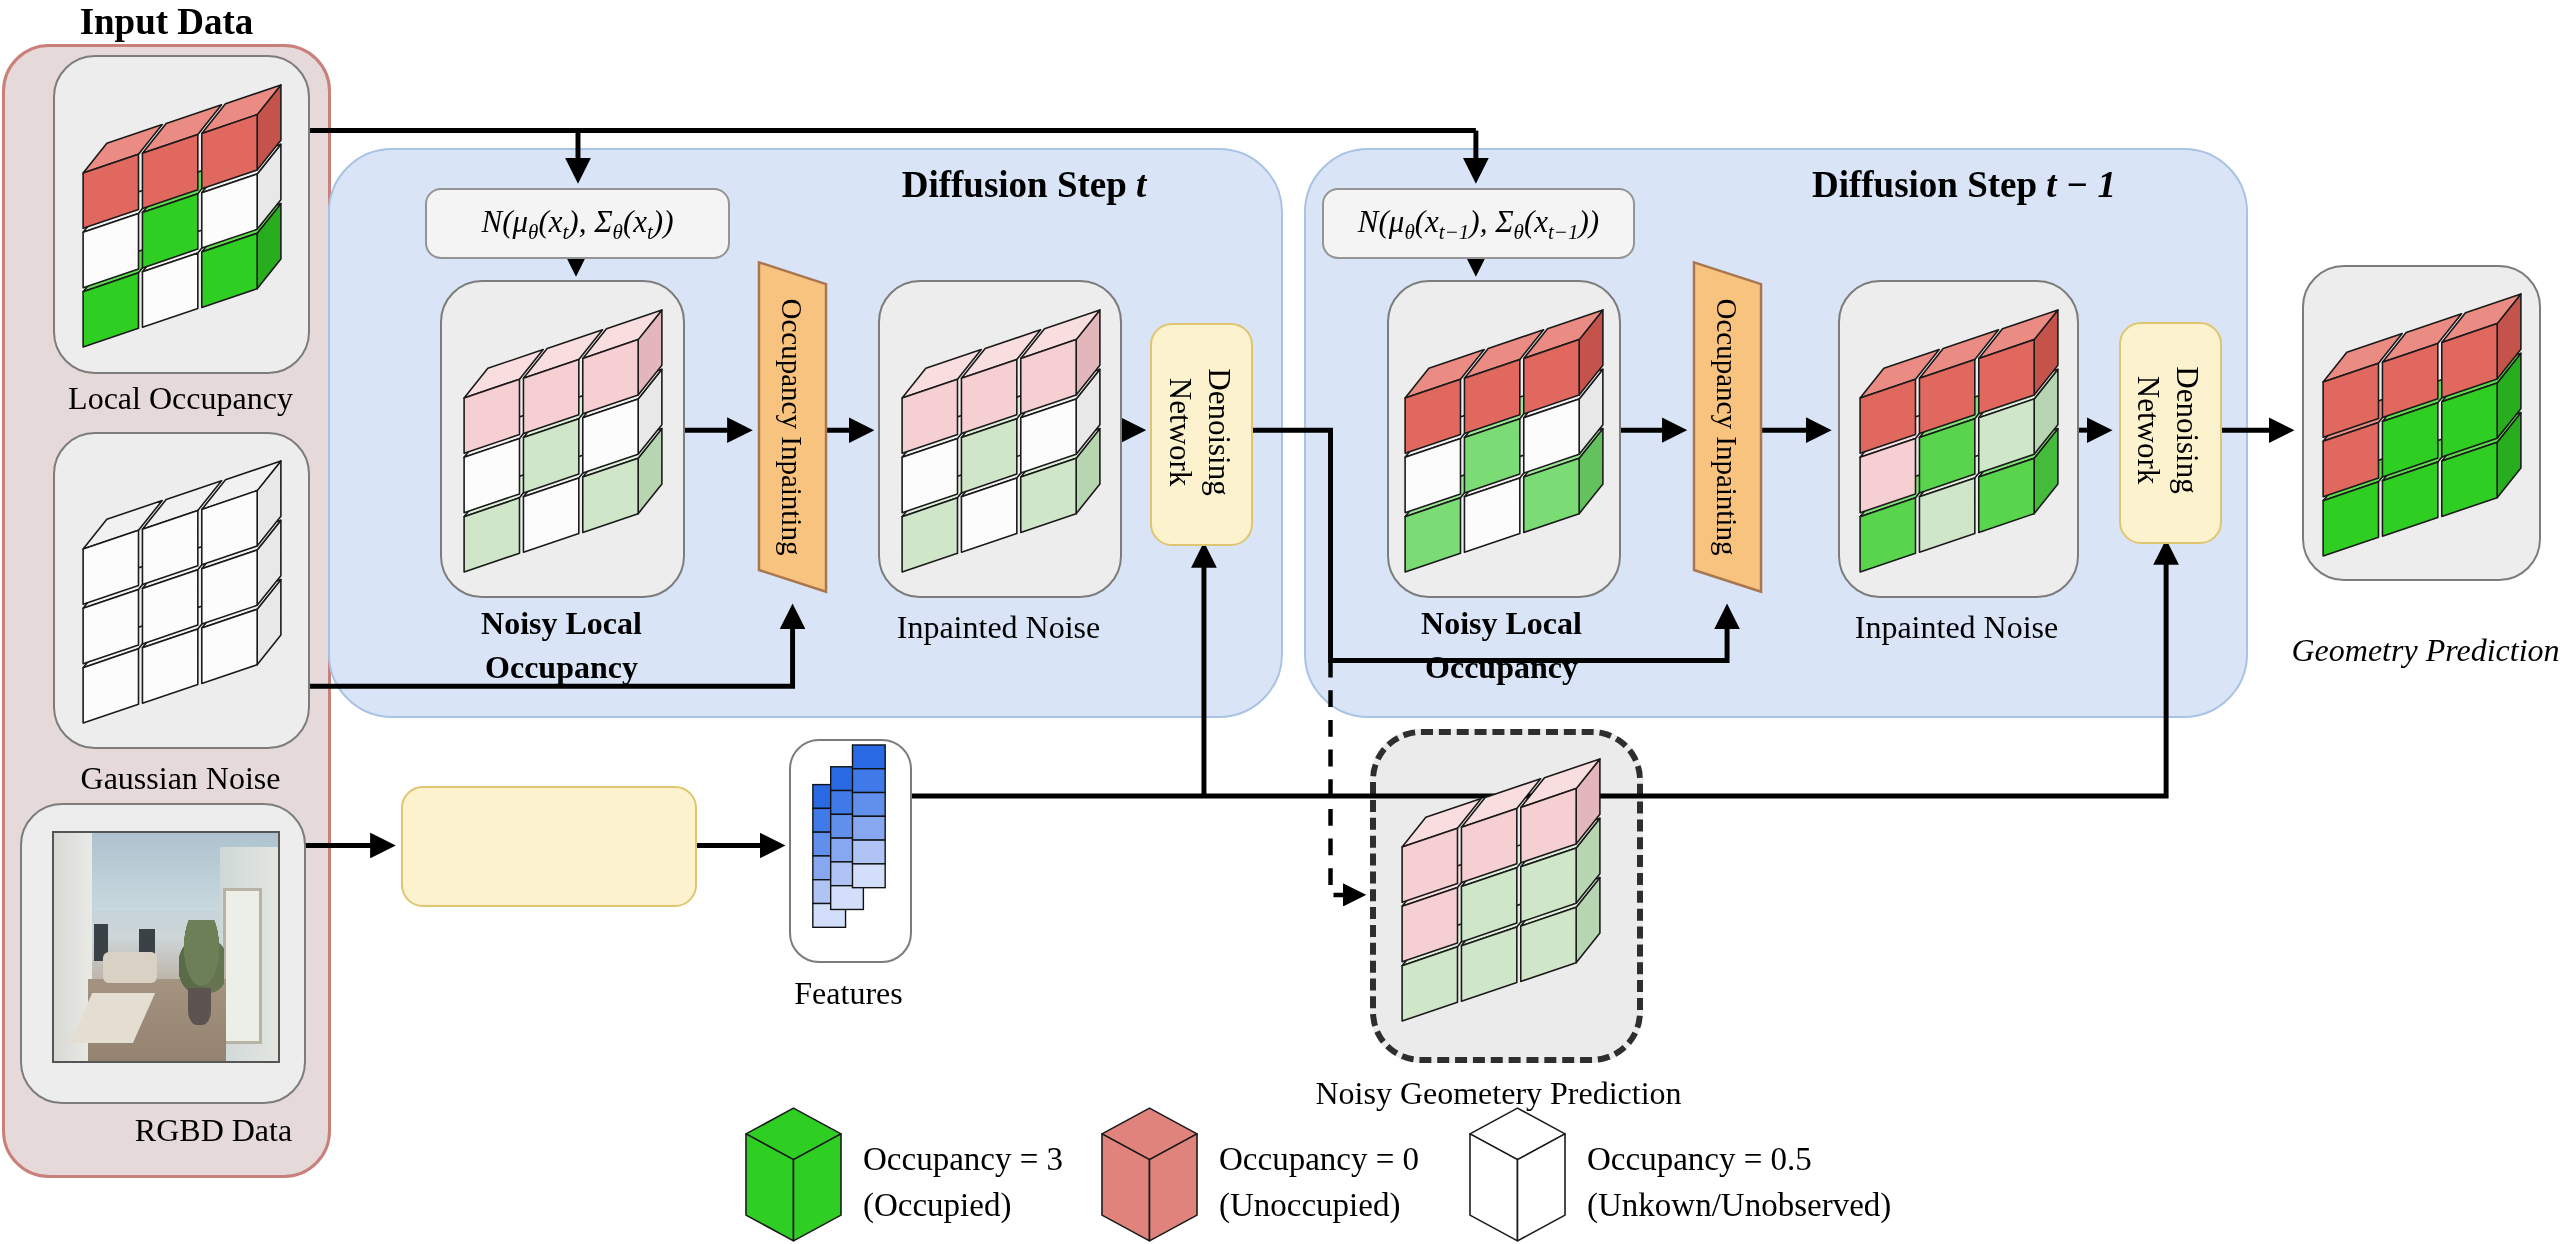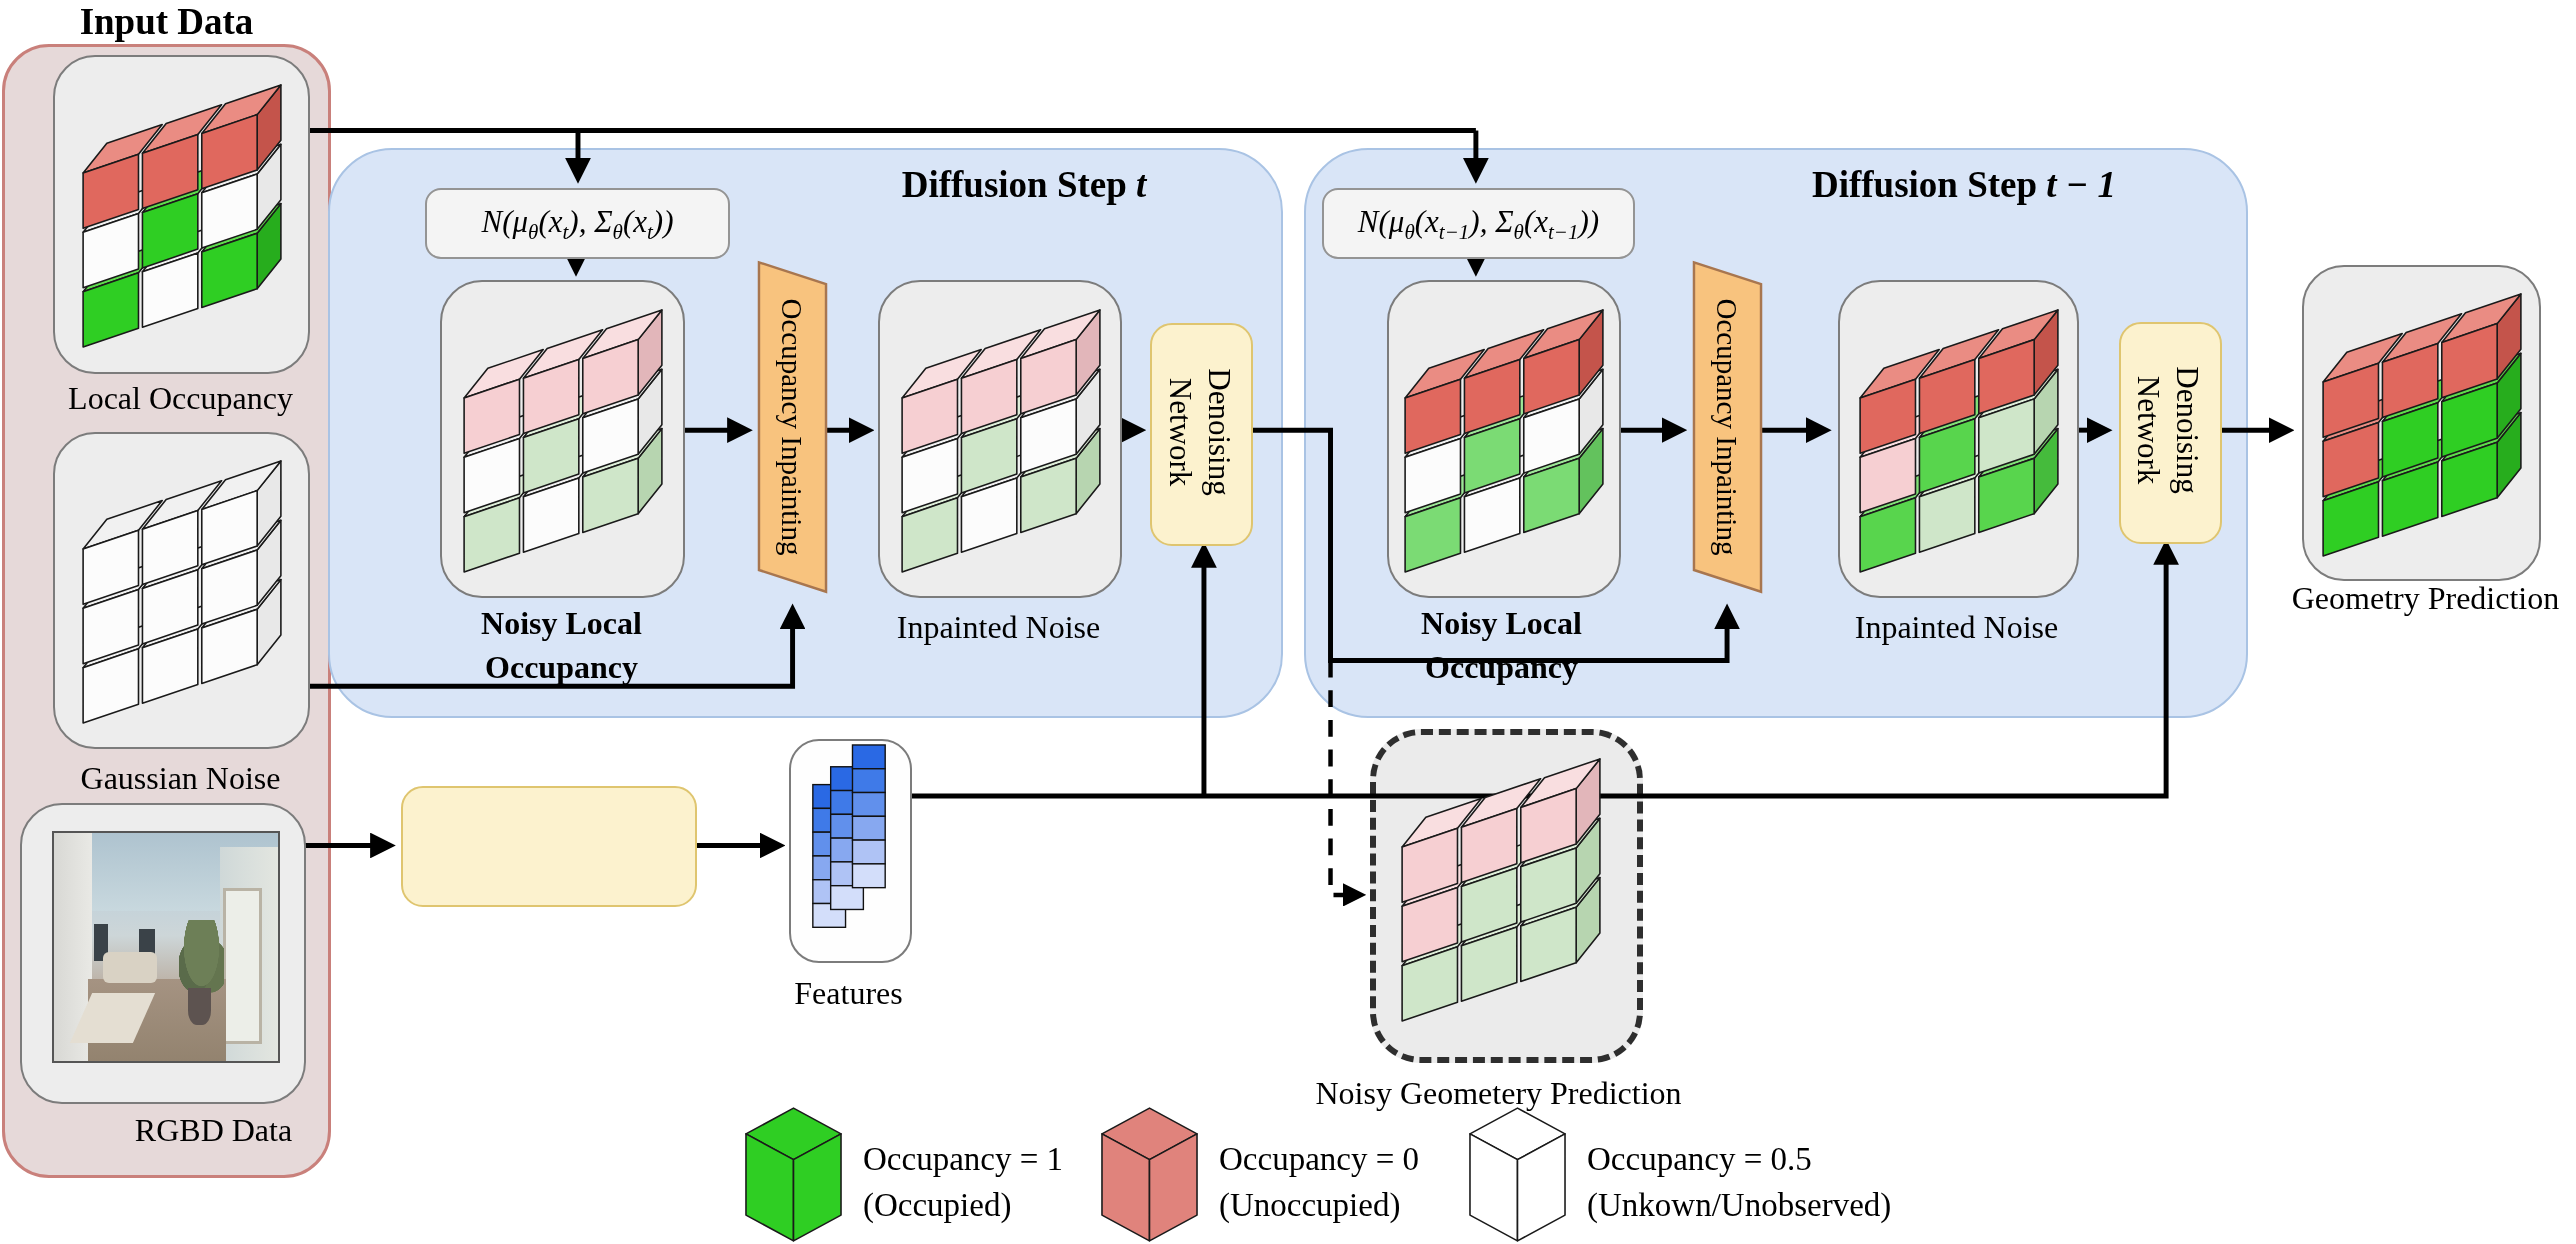--- a/index.html
+++ b/index.html
@@ -321,21 +321,21 @@
         <polygon points="122,169 178,150 178,94 122,113" fill="#2FCE23" stroke="#1a1a1a" stroke-width="1.6" stroke-linejoin="round"></polygon>
         <polygon points="2,93 58,74 82,44 26,63" fill="#EA8C83" stroke="#1a1a1a" stroke-width="1.6" stroke-linejoin="round"></polygon>
         <polygon points="2,149 58,130 58,74 2,93" fill="#E0685E" stroke="#1a1a1a" stroke-width="1.6" stroke-linejoin="round"></polygon>
         <polygon points="62,73 118,54 142,24 86,43" fill="#EA8C83" stroke="#1a1a1a" stroke-width="1.6" stroke-linejoin="round"></polygon>
         <polygon points="62,129 118,110 118,54 62,73" fill="#E0685E" stroke="#1a1a1a" stroke-width="1.6" stroke-linejoin="round"></polygon>
         <polygon points="178,90 202,60 202,4 178,34" fill="#C4544B" stroke="#1a1a1a" stroke-width="1.6" stroke-linejoin="round"></polygon>
         <polygon points="122,53 178,34 202,4 146,23" fill="#EA8C83" stroke="#1a1a1a" stroke-width="1.6" stroke-linejoin="round"></polygon>
         <polygon points="122,109 178,90 178,34 122,53" fill="#E0685E" stroke="#1a1a1a" stroke-width="1.6" stroke-linejoin="round"></polygon>
       </svg>
   </div>
-  <div class="abs z10 lbl" style="left:2277px;top:578px;width:297px;">Geometry Prediction</div>
+  <div class="abs z10 lbl" style="left:2277px;top:630px;width:297px;font-style:italic;">Geometry Prediction</div>
 
   <div class="abs z10 yellowbox" style="left:401px;top:786px;width:292px;height:117px;">
     <div class="abs lbl2" style="left:0;top:11px;width:100%;">
     </div>
   </div>
   <div class="abs z10 whitebox" style="left:789px;top:739px;width:119px;height:220px;">
     <svg class="abs" style="left:0;top:0;" width="119" height="220" viewBox="0 0 120 222">
         <rect x="22" y="44" width="33" height="24" fill="#2A69E4" stroke="#111" stroke-width="1.4"></rect>
         <rect x="22" y="68" width="33" height="24" fill="#3F7AE8" stroke="#111" stroke-width="1.4"></rect>
         <rect x="22" y="92" width="33" height="24" fill="#6190EC" stroke="#111" stroke-width="1.4"></rect>
@@ -383,21 +383,21 @@
     </svg>
   <div class="abs z10 lbl" style="left:1251px;top:1073px;width:495px;">Noisy Geometery Prediction</div>
 
   <div class="abs z10">
     <svg class="abs" style="left:744px;top:1106px;" width="99" height="137" viewBox="0 0 100 138">
         <polygon points="50,2 98,28 50,54 2,28" fill="#2FCE23" stroke="#1a1a1a" stroke-width="1.6" stroke-linejoin="round"></polygon>
         <polygon points="2,28 50,54 50,136 2,110" fill="#2FCE23" stroke="#1a1a1a" stroke-width="1.6" stroke-linejoin="round"></polygon>
         <polygon points="50,54 98,28 98,110 50,136" fill="#2FCE23" stroke="#1a1a1a" stroke-width="1.6" stroke-linejoin="round"></polygon>
       </svg>
     <div class="abs legend-text" style="left:863px;top:1136px;">
-      <div>Occupancy = 1</div>
+      <div>Occupancy = 3</div>
       <div>(Occupied)</div>
     </div>
     <svg class="abs" style="left:1100px;top:1106px;" width="99" height="137" viewBox="0 0 100 138">
         <polygon points="50,2 98,28 50,54 2,28" fill="#E0837C" stroke="#1a1a1a" stroke-width="1.6" stroke-linejoin="round"></polygon>
         <polygon points="2,28 50,54 50,136 2,110" fill="#E0837C" stroke="#1a1a1a" stroke-width="1.6" stroke-linejoin="round"></polygon>
         <polygon points="50,54 98,28 98,110 50,136" fill="#E0837C" stroke="#1a1a1a" stroke-width="1.6" stroke-linejoin="round"></polygon>
       </svg>
     <div class="abs legend-text" style="left:1219px;top:1136px;">
       <div>Occupancy = 0</div>
       <div>(Unoccupied)</div>

